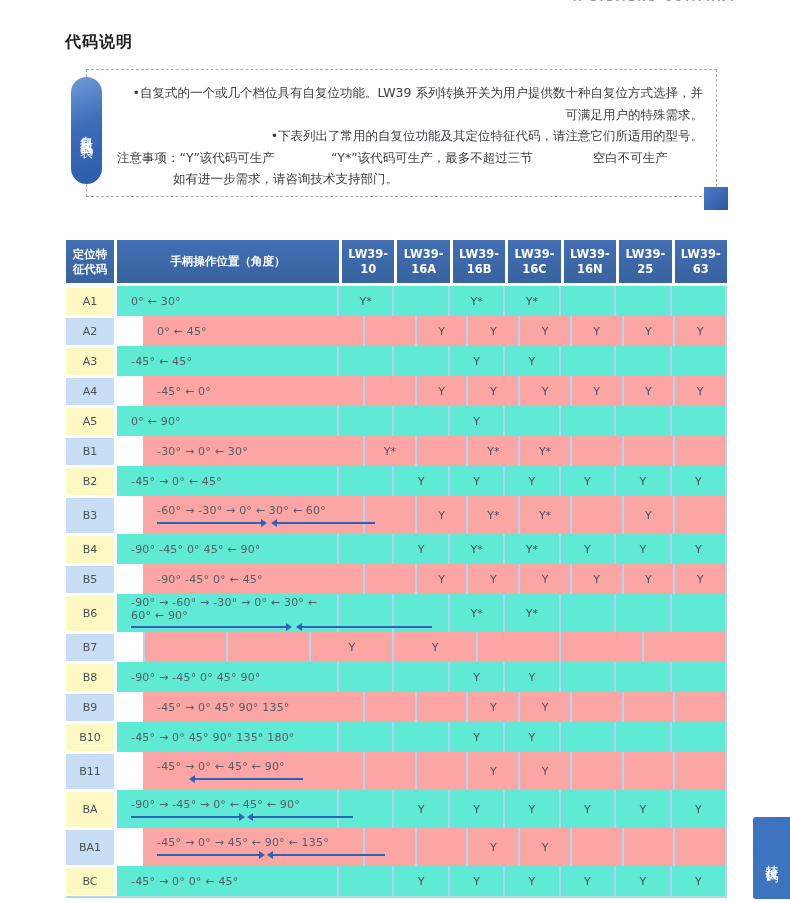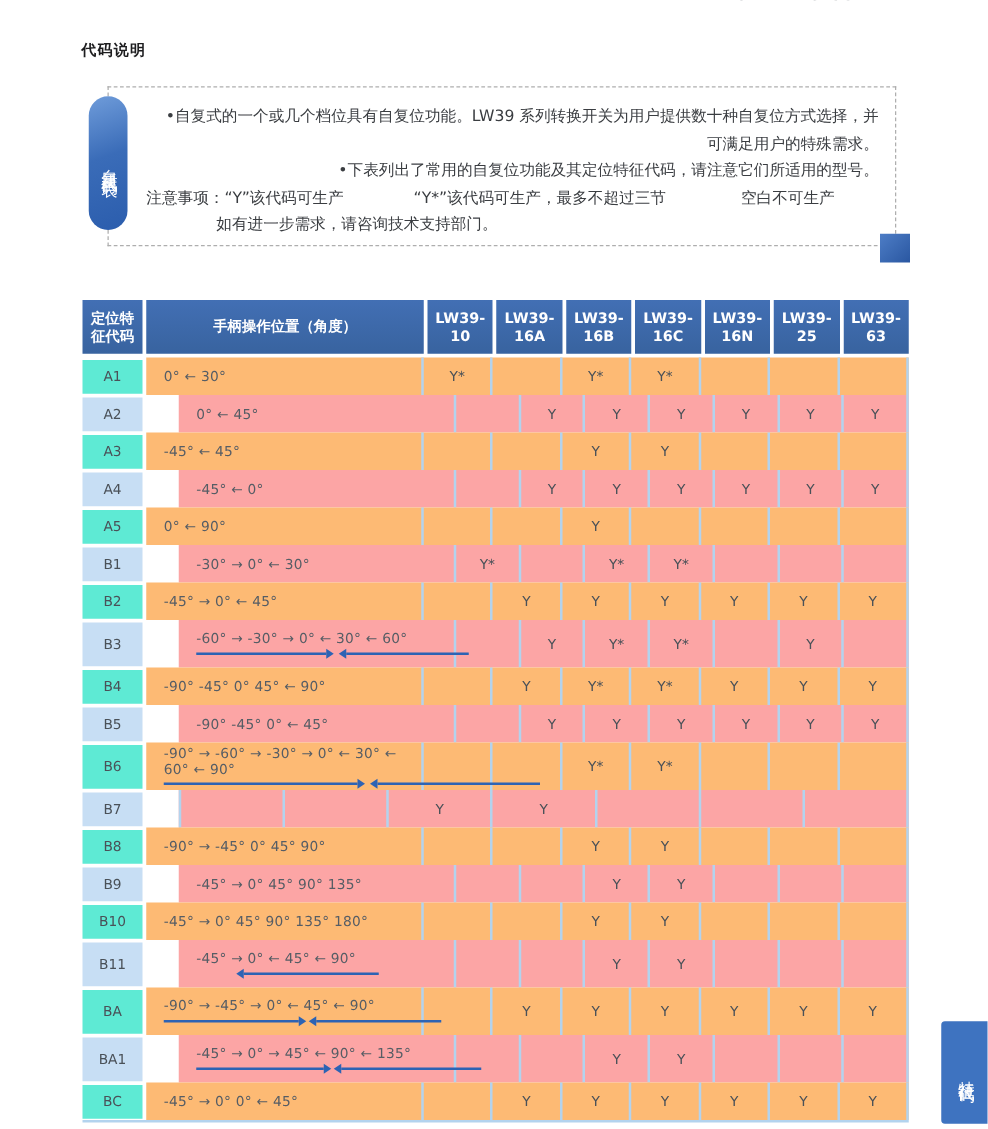--- a/index.html
+++ b/index.html
@@ -10,21 +10,21 @@
     -webkit-font-smoothing:antialiased;
   }
   
   .brand-tagline{
     position:absolute;top:-8px;right:52px;
     font-size:10px;letter-spacing:2.6px;color:#94989c;font-weight:bold;
     white-space:nowrap;
   }
   .page-title{
     position:absolute;left:65px;top:32px;
-    font-size:12px;font-weight:bold;color:#1d1d1f;letter-spacing:1px;
+    font-size:16px;font-weight:bold;color:#1d1d1f;letter-spacing:1px;
   }
   
   .info-box{
     position:absolute;left:86px;top:69px;width:631px;height:128px;
     border:1px dashed #aeaeae;box-sizing:border-box;
   }
   .corner-square{
     position:absolute;left:704px;top:187px;width:24px;height:23px;
     background:linear-gradient(135deg,#4d7dc6 0%,#2a57a1 100%);
   }
@@ -61,26 +61,26 @@
   }
   .t-body{border-bottom:2px solid #b3d3ee;}
   .t-row{display:flex;width:100%;}
   .t-row.h-normal{height:30px;}
   .t-row.h-tall{height:38px;}
   .code-cell{
     width:48px;flex:none;margin:1.5px 3px 1.5px 0;
     display:flex;align-items:center;justify-content:center;
     font-size:11px;color:#4a5158;
   }
-  .t-row.stripe-a .code-cell{background:#5eead4;}
+  .t-row.stripe-a .code-cell{background:#fef9c3;}
   .t-row.stripe-b .code-cell{background:#c7def4;}
   .row-main{
     flex:1;display:flex;border-right:2px solid #b3d3ee;box-sizing:border-box;
   }
-  .t-row.stripe-a .row-main{background:#fdba74;}
+  .t-row.stripe-a .row-main{background:#5eead4;}
   .t-row.stripe-b .row-main{background:#fca5a5;margin-left:26px;}
   .angle-cell{
     width:220px;flex:none;box-sizing:border-box;padding-left:14px;
     display:flex;flex-direction:column;justify-content:center;
     font-size:11px;color:#565d65;letter-spacing:0.2px;
   }
   .mark-cell{
     flex:1;border-left:2px solid #b3d3ee;
     display:flex;align-items:center;justify-content:center;
     font-size:11px;color:#4a5158;

